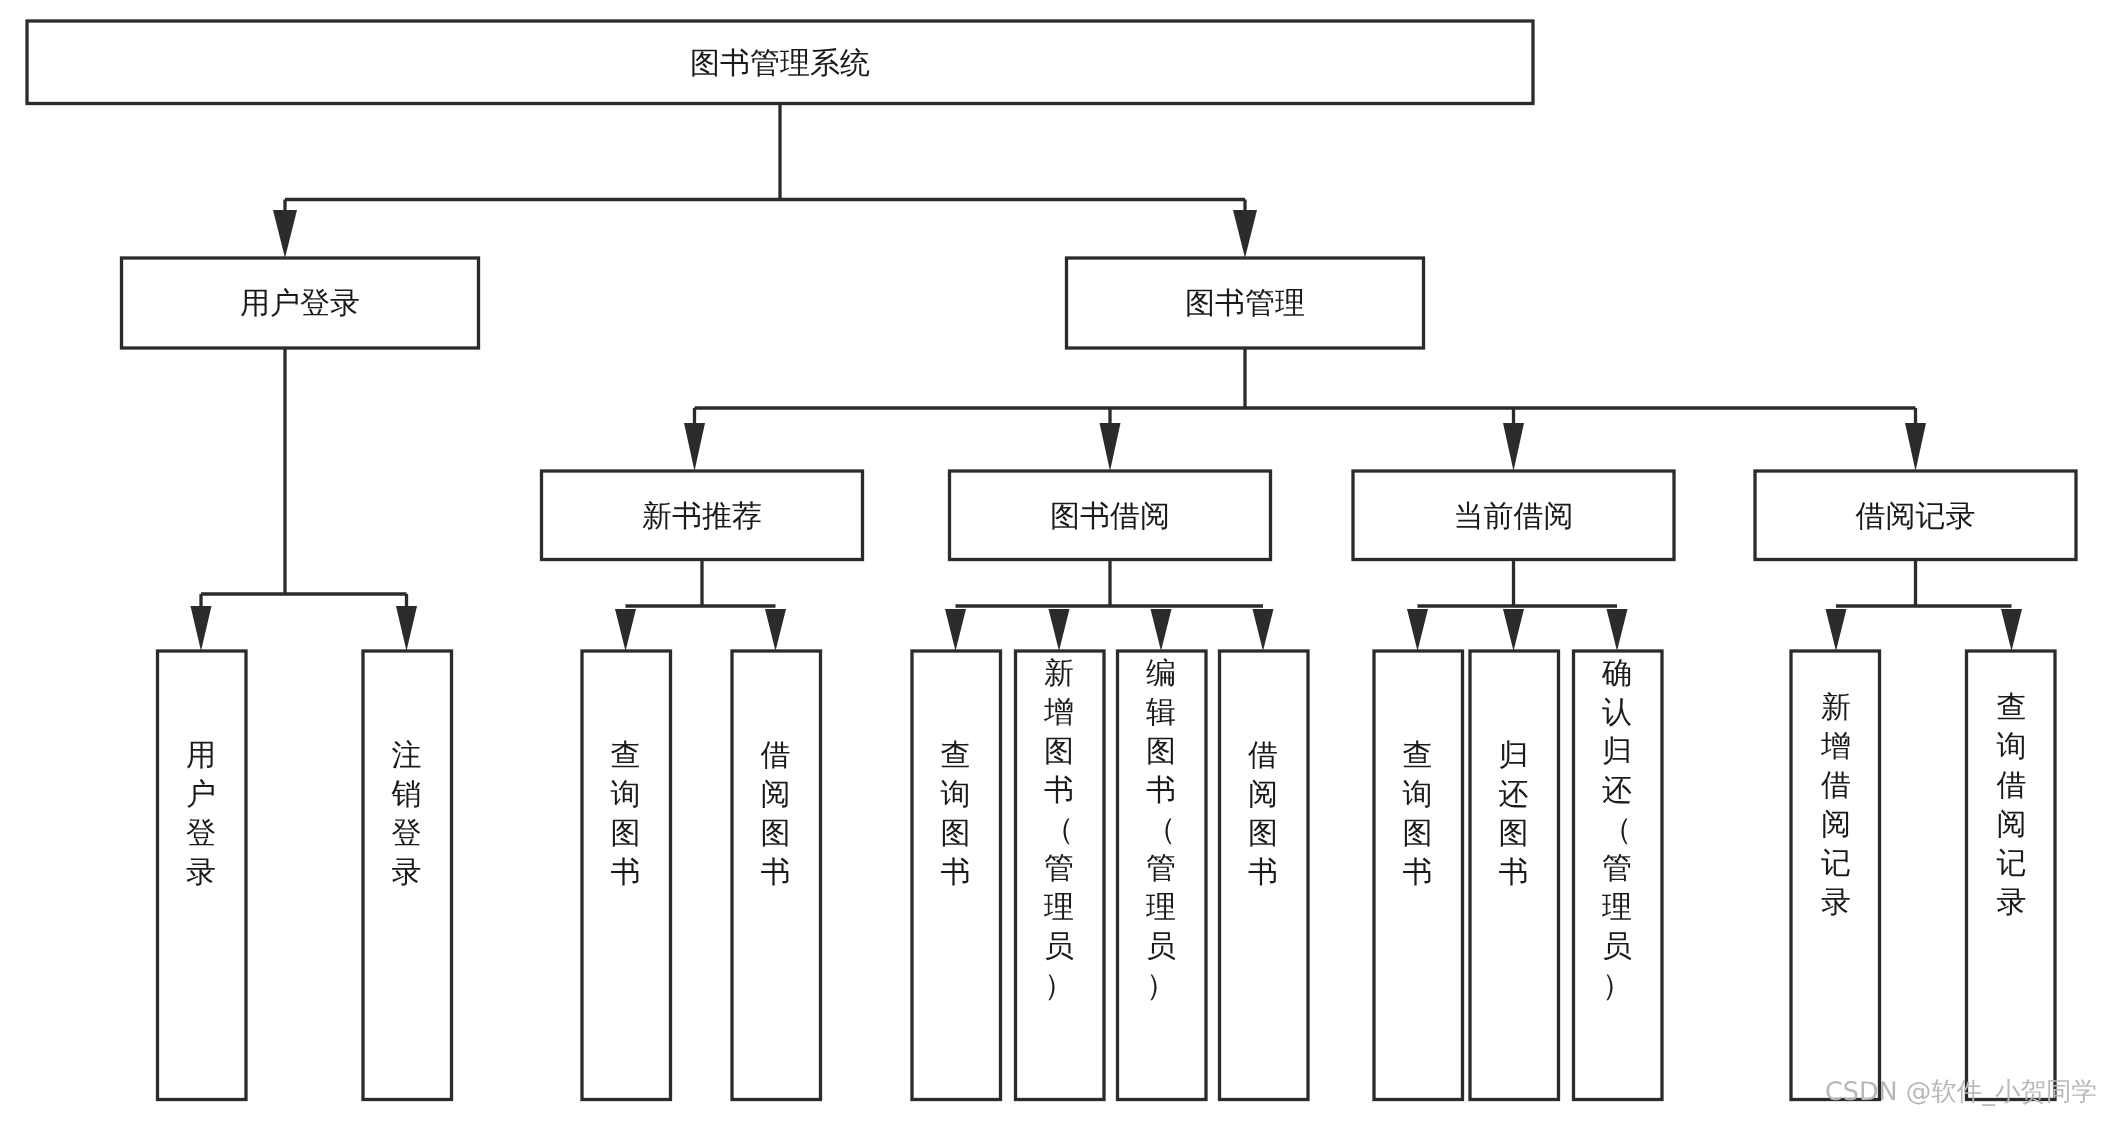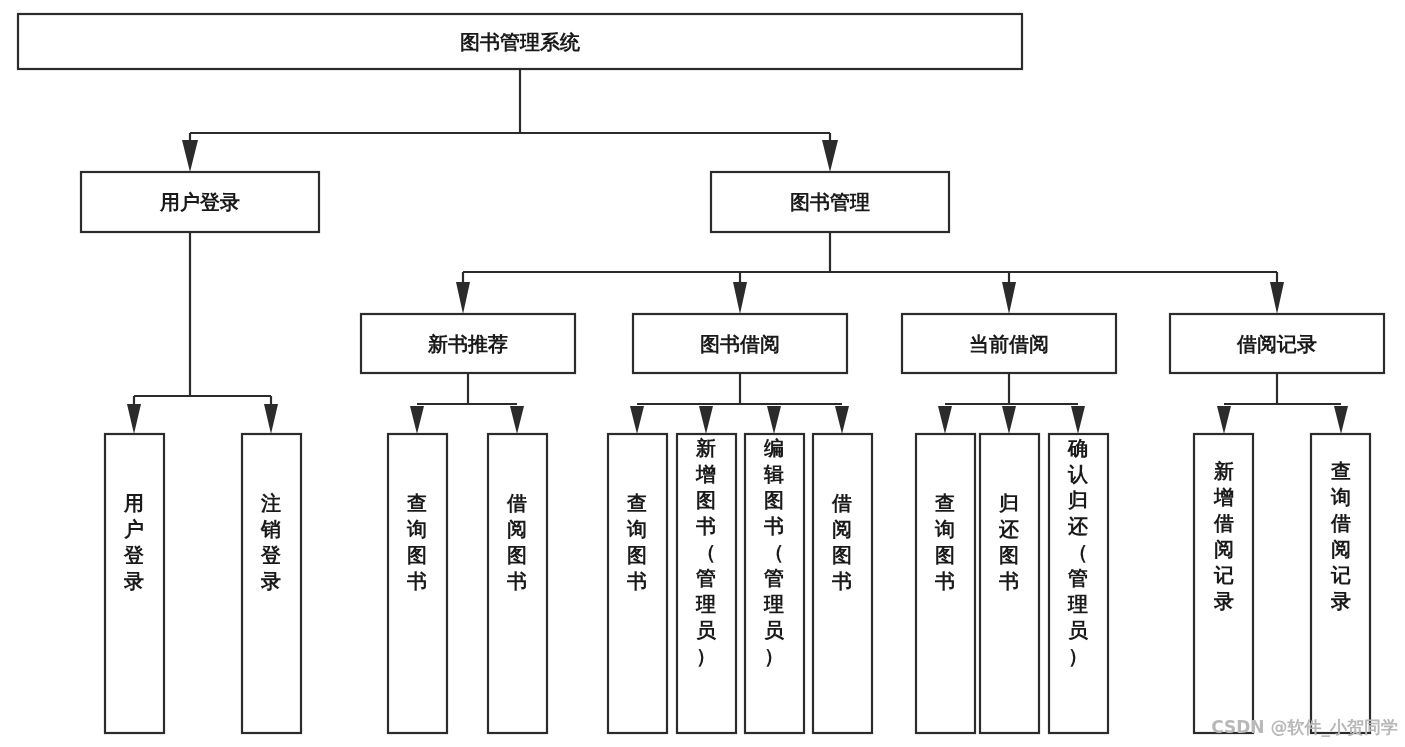--- a/index.html
+++ b/index.html
@@ -14,21 +14,20 @@
     font-family: "DejaVu Sans", "Liberation Sans", sans-serif;
     overflow: hidden;
     position: relative;
   }
   #diagram-root {
     position: absolute;
     left: 0;
     top: 0;
     width: 1394px;
     height: 747px;
-    font-weight: bold;
   }
   svg.diagram-canvas {
     display: block;
     width: 1405px;
     height: 747px;
   }
   .node-box {
     fill: #ffffff;
     stroke: #2b2b2b;
     stroke-width: 2.2;

